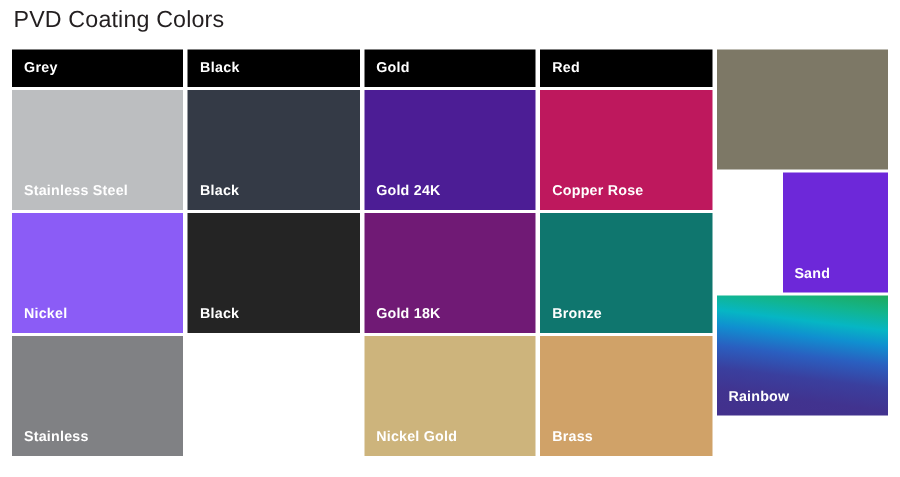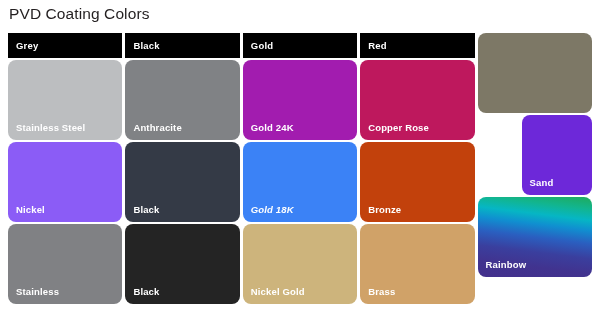--- a/index.html
+++ b/index.html
@@ -70,21 +70,20 @@
   }
 
   
   .swatch {
     position: relative;
     height: 80px;
     box-sizing: border-box;
     display: flex;
     align-items: flex-end;
     padding: 0 0 7px 8px;
-    border-radius: 8px;
   }
   .swatch-label {
     position: relative;
     color: #ffffff;
     font-size: 9.5px;
     font-weight: bold;
     letter-spacing: 0.15px;
     white-space: nowrap;
     z-index: 2;
   }
@@ -124,54 +123,51 @@
       </div>
       <div class="swatch" style="background: rgb(128, 129, 132);">
         <span class="swatch-label">Stainless</span>
       </div>
     </div>
 
     <div class="column">
       <div class="col-header">
         <span class="col-header-label">Black</span>
       </div>
-      <div class="swatch" style="background: rgb(128, 130, 133);">
-        <span class="swatch-label">Anthracite</span>
-      </div>
       <div class="swatch" style="background: rgb(52, 58, 70);">
         <span class="swatch-label">Black</span>
       </div>
       <div class="swatch" style="background: rgb(36, 36, 36);">
         <span class="swatch-label">Black</span>
       </div>
     </div>
 
     <div class="column">
       <div class="col-header">
         <span class="col-header-label">Gold</span>
       </div>
-      <div class="swatch" style="background: #a21caf;">
+      <div class="swatch" style="background: #4c1d95;">
         <span class="swatch-label">Gold 24K</span>
       </div>
-      <div class="swatch" style="background: #3b82f6; font-style: italic;">
+      <div class="swatch" style="background: #701a75;">
         <span class="swatch-label">Gold 18K</span>
       </div>
       <div class="swatch" style="background: rgb(205, 180, 124);">
         <span class="swatch-label">Nickel Gold</span>
       </div>
     </div>
 
     <div class="column">
       <div class="col-header">
         <span class="col-header-label">Red</span>
       </div>
       <div class="swatch" style="background: #be185d;">
         <span class="swatch-label">Copper Rose</span>
       </div>
-      <div class="swatch" style="background: #c2410c;">
+      <div class="swatch" style="background: #0f766e;">
         <span class="swatch-label">Bronze</span>
       </div>
       <div class="swatch" style="background: rgb(208, 162, 104);">
         <span class="swatch-label">Brass</span>
       </div>
     </div>
 
     <div class="column">
       <div class="swatch" style="background: rgb(125, 120, 102);">
         <span class="swatch-label"></span>

